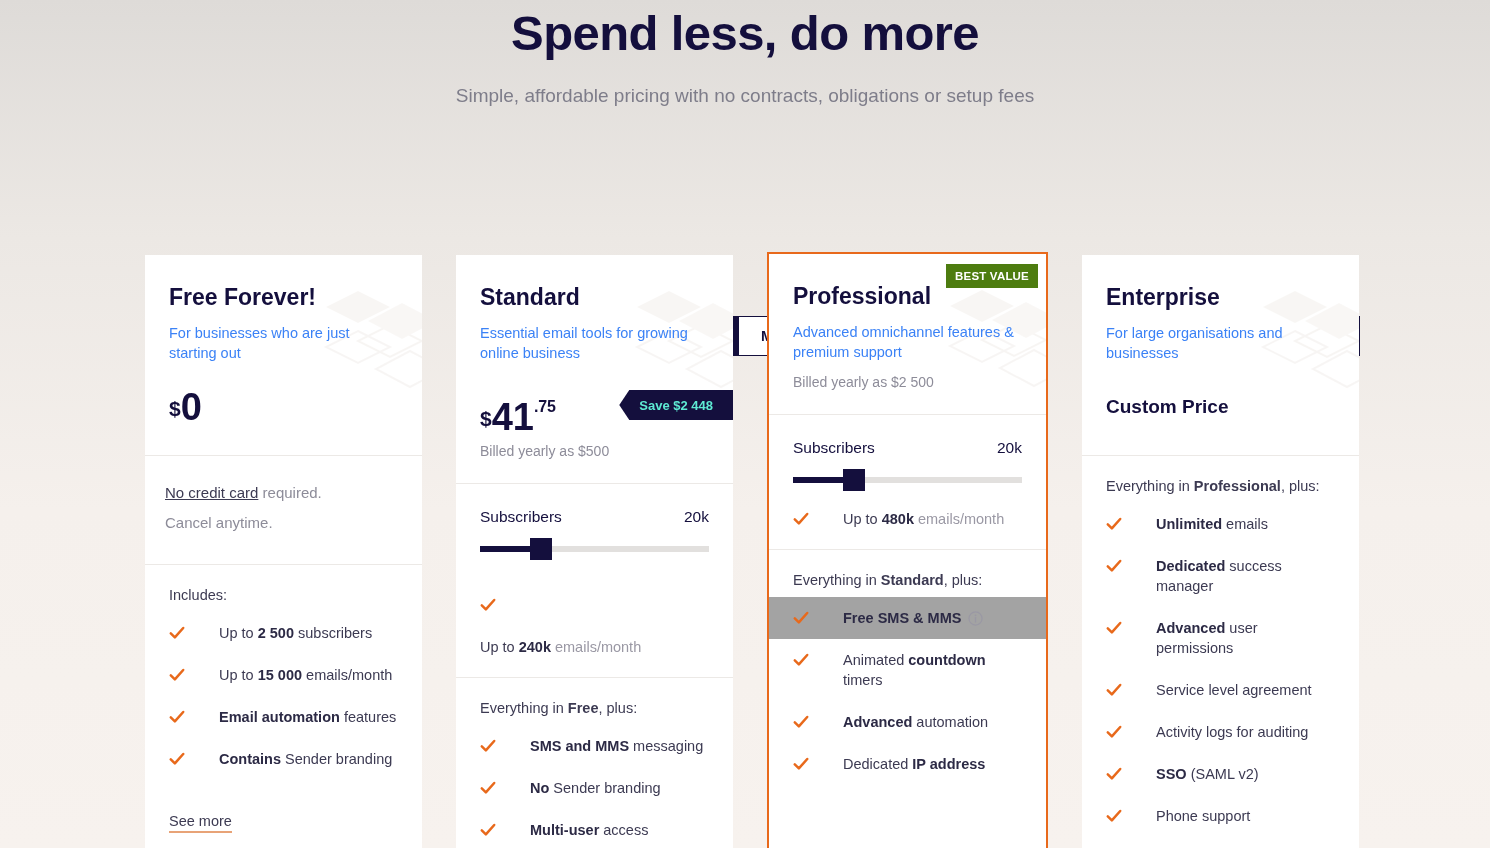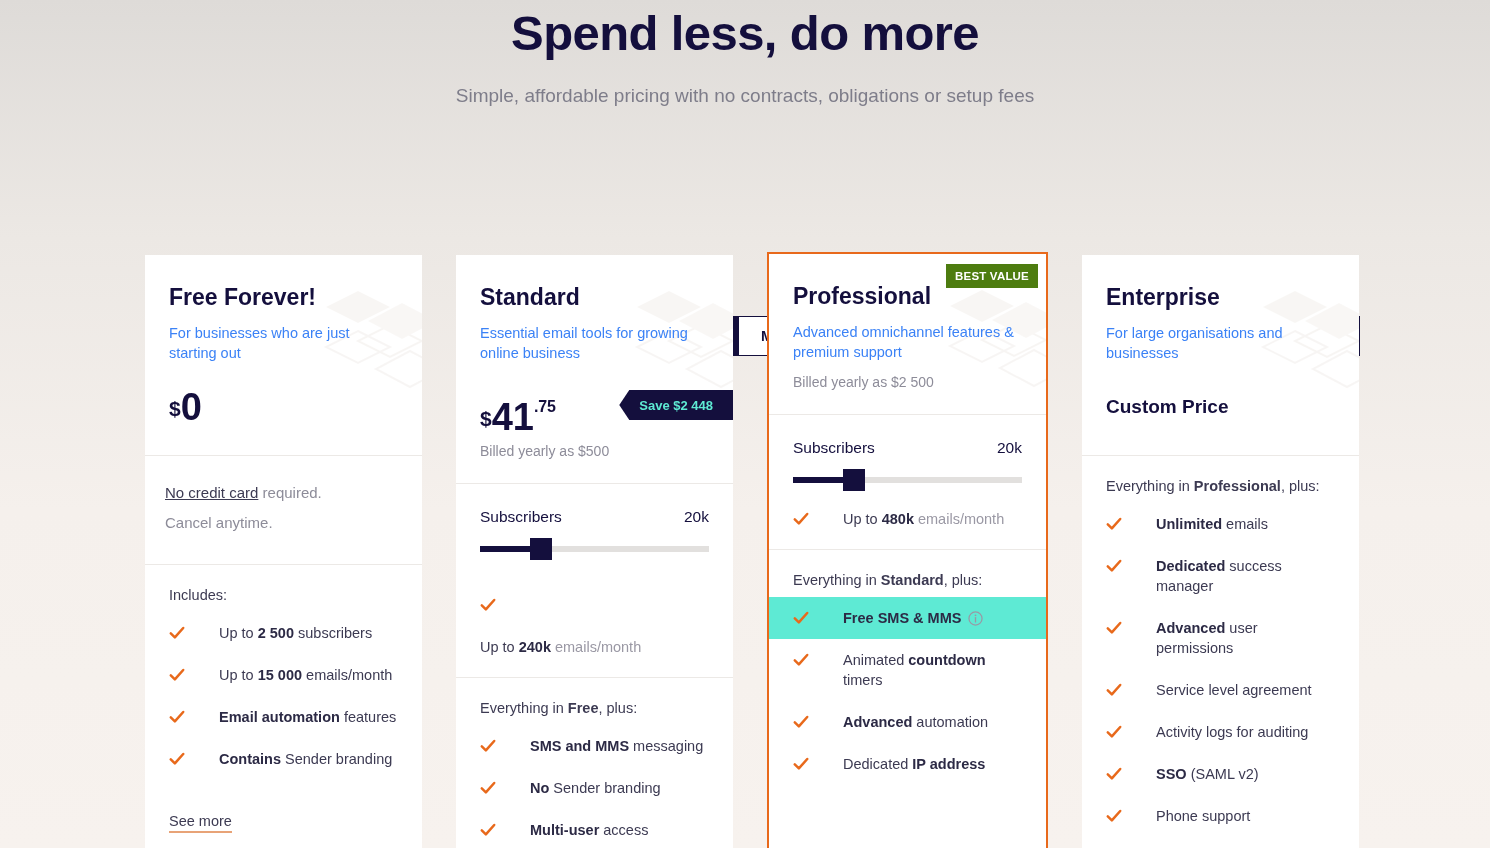--- a/index.html
+++ b/index.html
@@ -228,21 +228,21 @@
     display: flex; align-items: flex-start;
     font-size: 14.5px;
     color: #3c3a52;
     line-height: 20px;
     margin-bottom: 22px;
     position: relative;
     gap: 24px;
   }
   .feat:last-of-type { margin-bottom: 0; }
   .feat.hl {
-    background: #5eead4;
+    background: #a3a3a3;
     margin-left: -24px; margin-right: -24px;
     padding: 11px 24px;
     margin-top: -11px;
     margin-bottom: 11px;
   }
   .check {
     flex: 0 0 auto;
     width: 16px; height: 16px;
     margin-right: 10px;
     margin-top: 2px;

